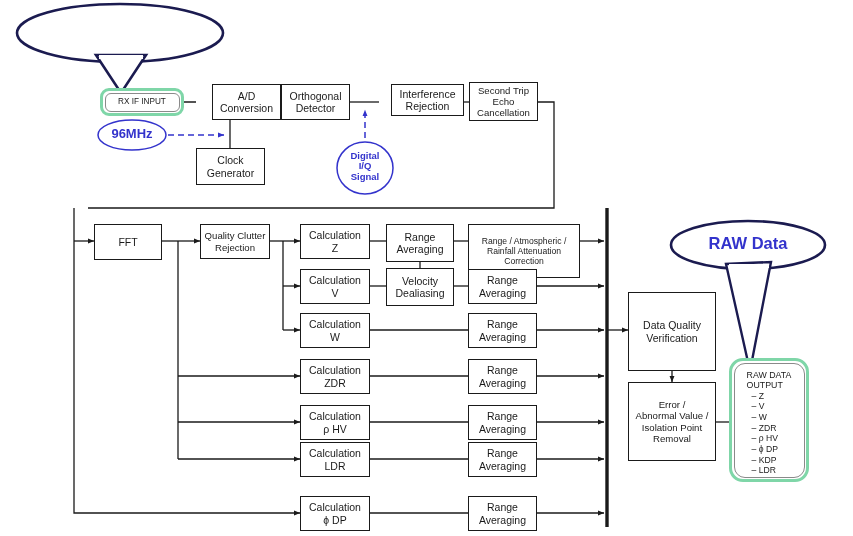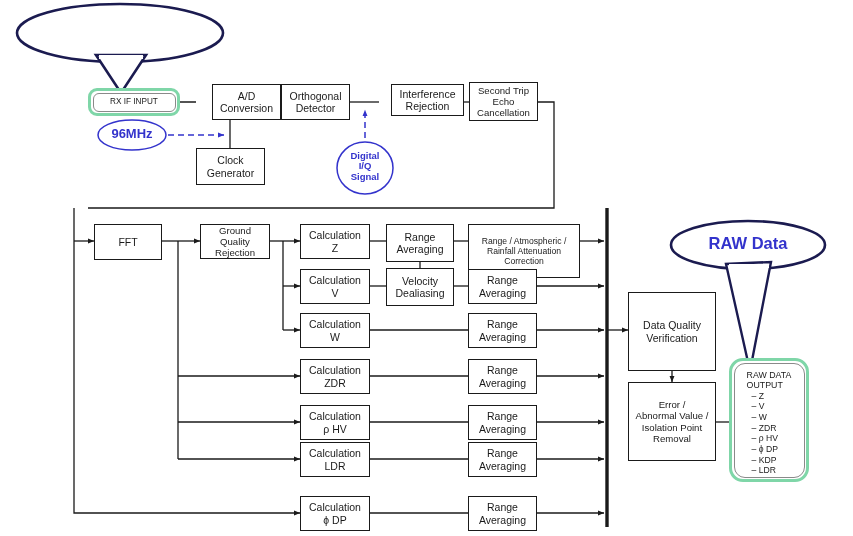--- a/index.html
+++ b/index.html
@@ -171,38 +171,38 @@
     <ellipse cx="132" cy="135" rx="34" ry="15" fill="#ffffff" stroke="#3333cc" stroke-width="1.5"></ellipse>
     <ellipse cx="365" cy="168" rx="28" ry="26" fill="#ffffff" stroke="#3333cc" stroke-width="1.5"></ellipse>
   </svg>
 
   <div class="calloutTxt c-big" style="left:680px;top:234px;width:136px;">RAW Data</div>
   <div class="calloutTxt c-mid" style="left:102px;top:127px;width:60px;">96MHz</div>
   <div class="calloutTxt c-sm" style="left:337px;top:151px;width:56px;white-space:pre-line;">Digital
 I/Q
 Signal</div>
 
-  <div class="greenbox" style="left:88px;top:88px;width:92px;height:28px;">
+  <div class="greenbox" style="left:100px;top:88px;width:84px;height:28px;">
     <div class="inner" style="font-size:8.2px;">RX IF INPUT</div>
   </div>
 
   <div class="node" style="left:212px;top:84px;width:69px;height:36px;">A/D
 Conversion</div>
   <div class="node" style="left:281px;top:84px;width:69px;height:36px;">Orthogonal
 Detector</div>
   <div class="node" style="left:391px;top:84px;width:73px;height:32px;">Interference
 Rejection</div>
   <div class="node" style="left:196px;top:148px;width:69px;height:37px;">Clock
 Generator</div>
   <div class="node small" style="left:469px;top:82px;width:69px;height:39px;">Second Trip
 Echo
 Cancellation</div>
 
   <div class="node" style="left:94px;top:224px;width:68px;height:36px;">FFT</div>
-  <div class="node small" style="left:200px;top:224px;width:70px;height:35px;">Ground Quality
+  <div class="node small" style="left:200px;top:224px;width:70px;height:35px;">Quality Clutter
 Rejection</div>
 
   <div class="node" style="left:300px;top:224px;width:70px;height:35px;">Calculation
 Z</div>
   <div class="node" style="left:300px;top:269px;width:70px;height:35px;">Calculation
 V</div>
   <div class="node" style="left:300px;top:313px;width:70px;height:35px;">Calculation
 W</div>
   <div class="node" style="left:300px;top:359px;width:70px;height:35px;">Calculation
 ZDR</div>

